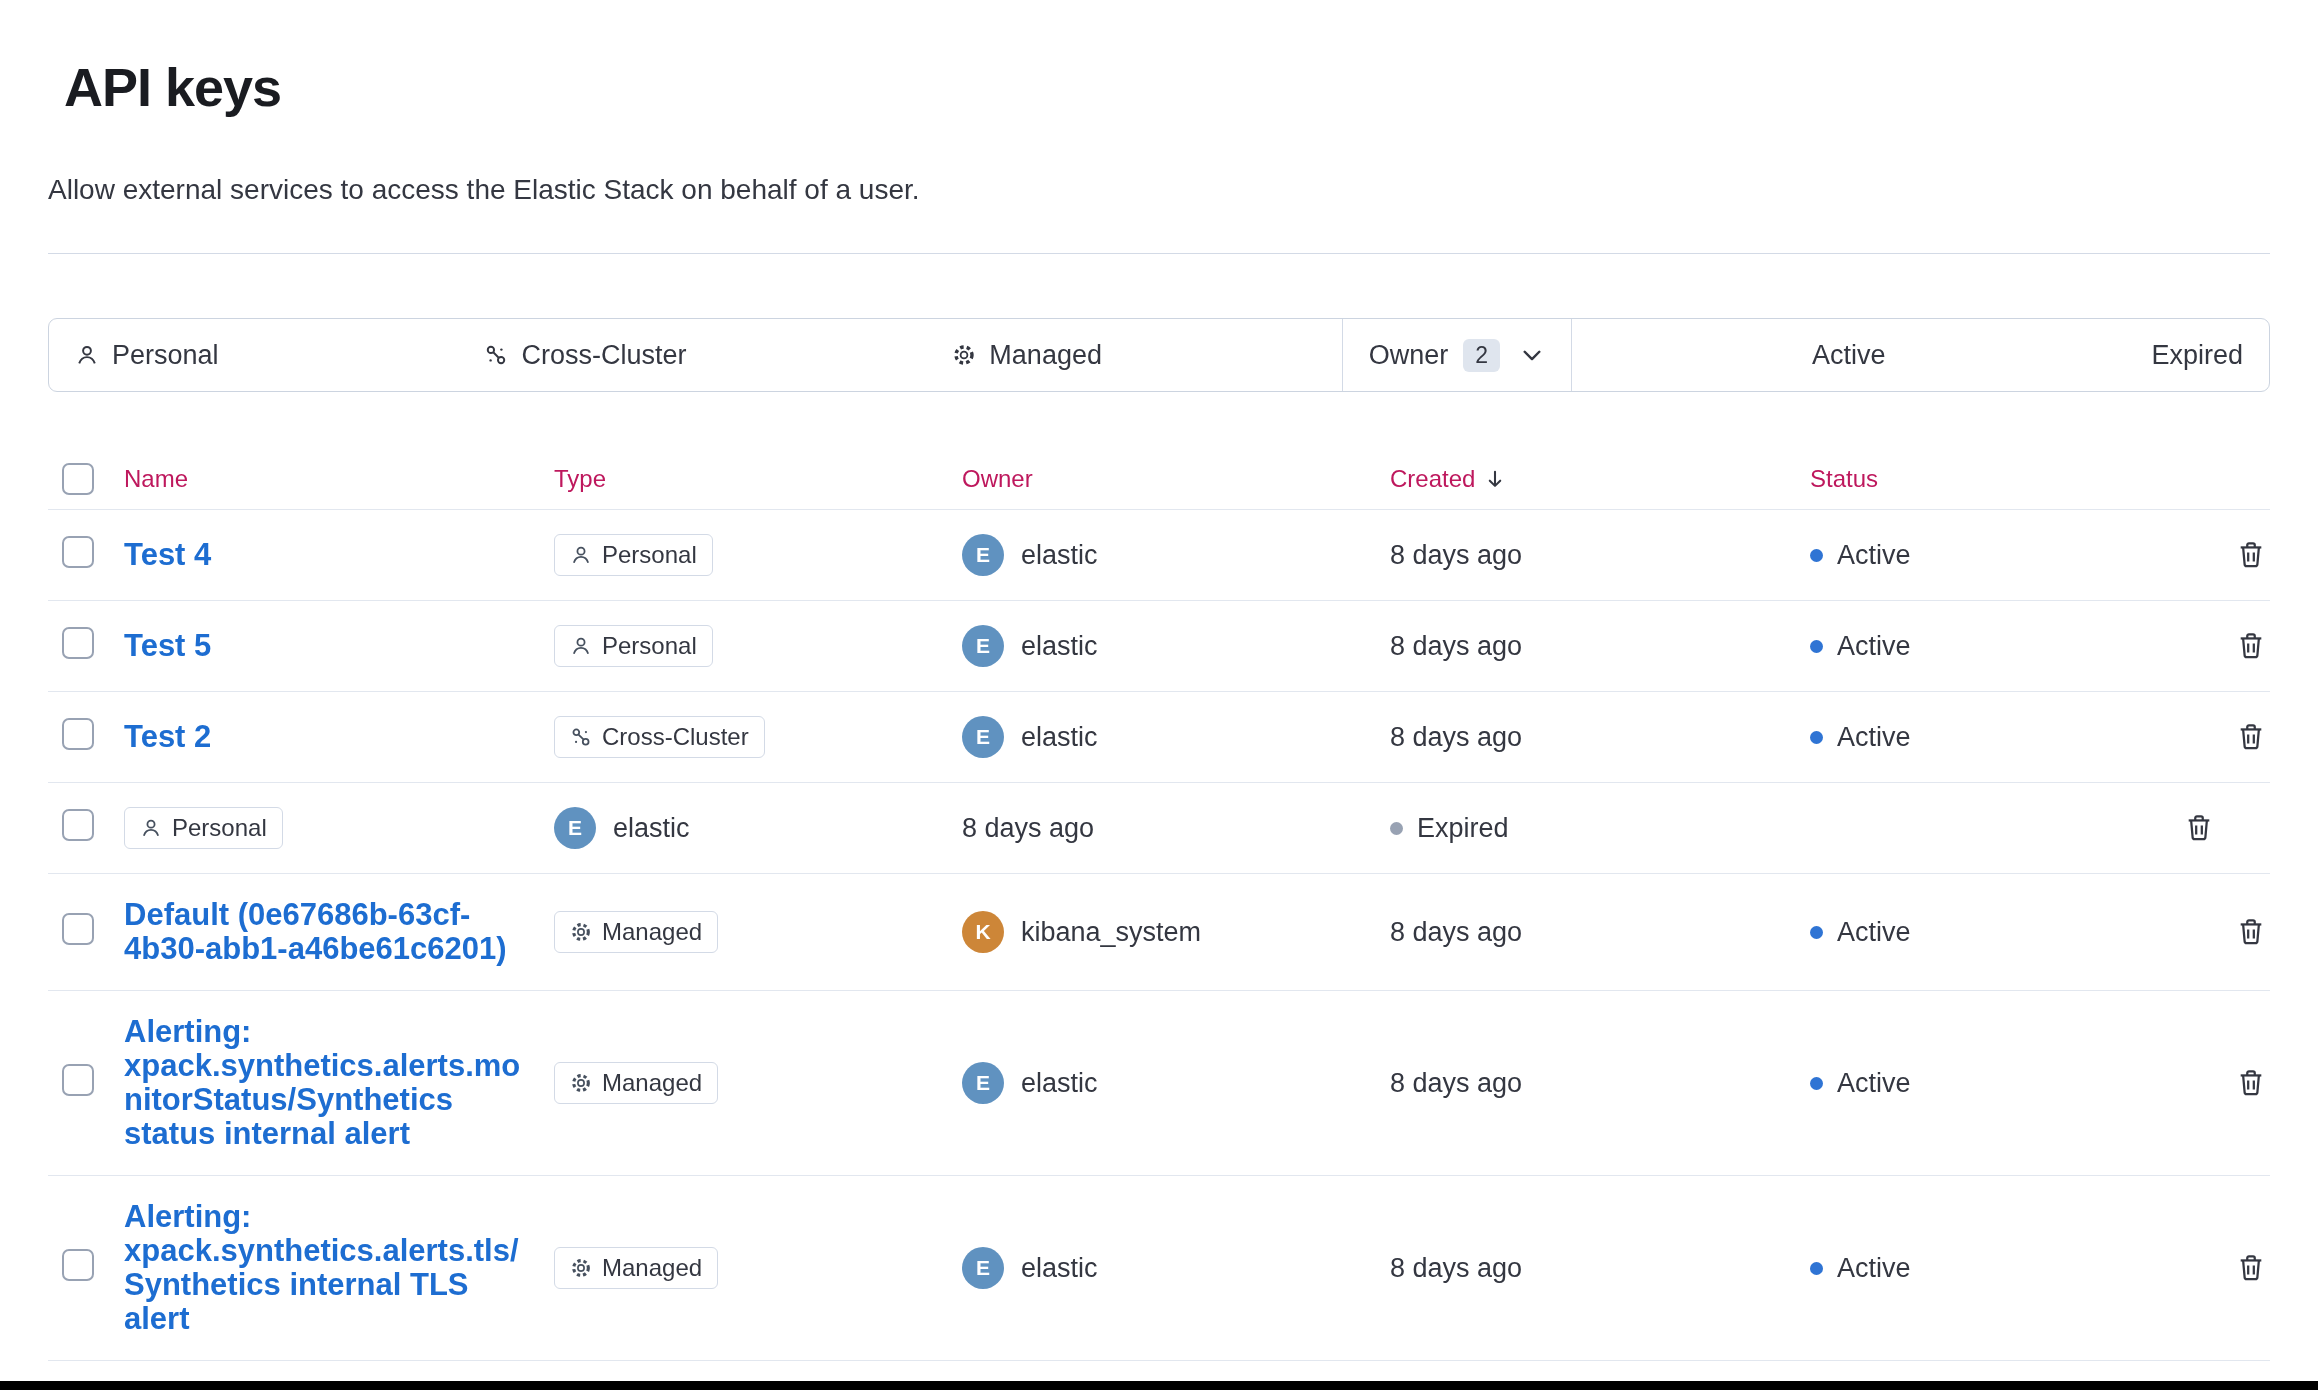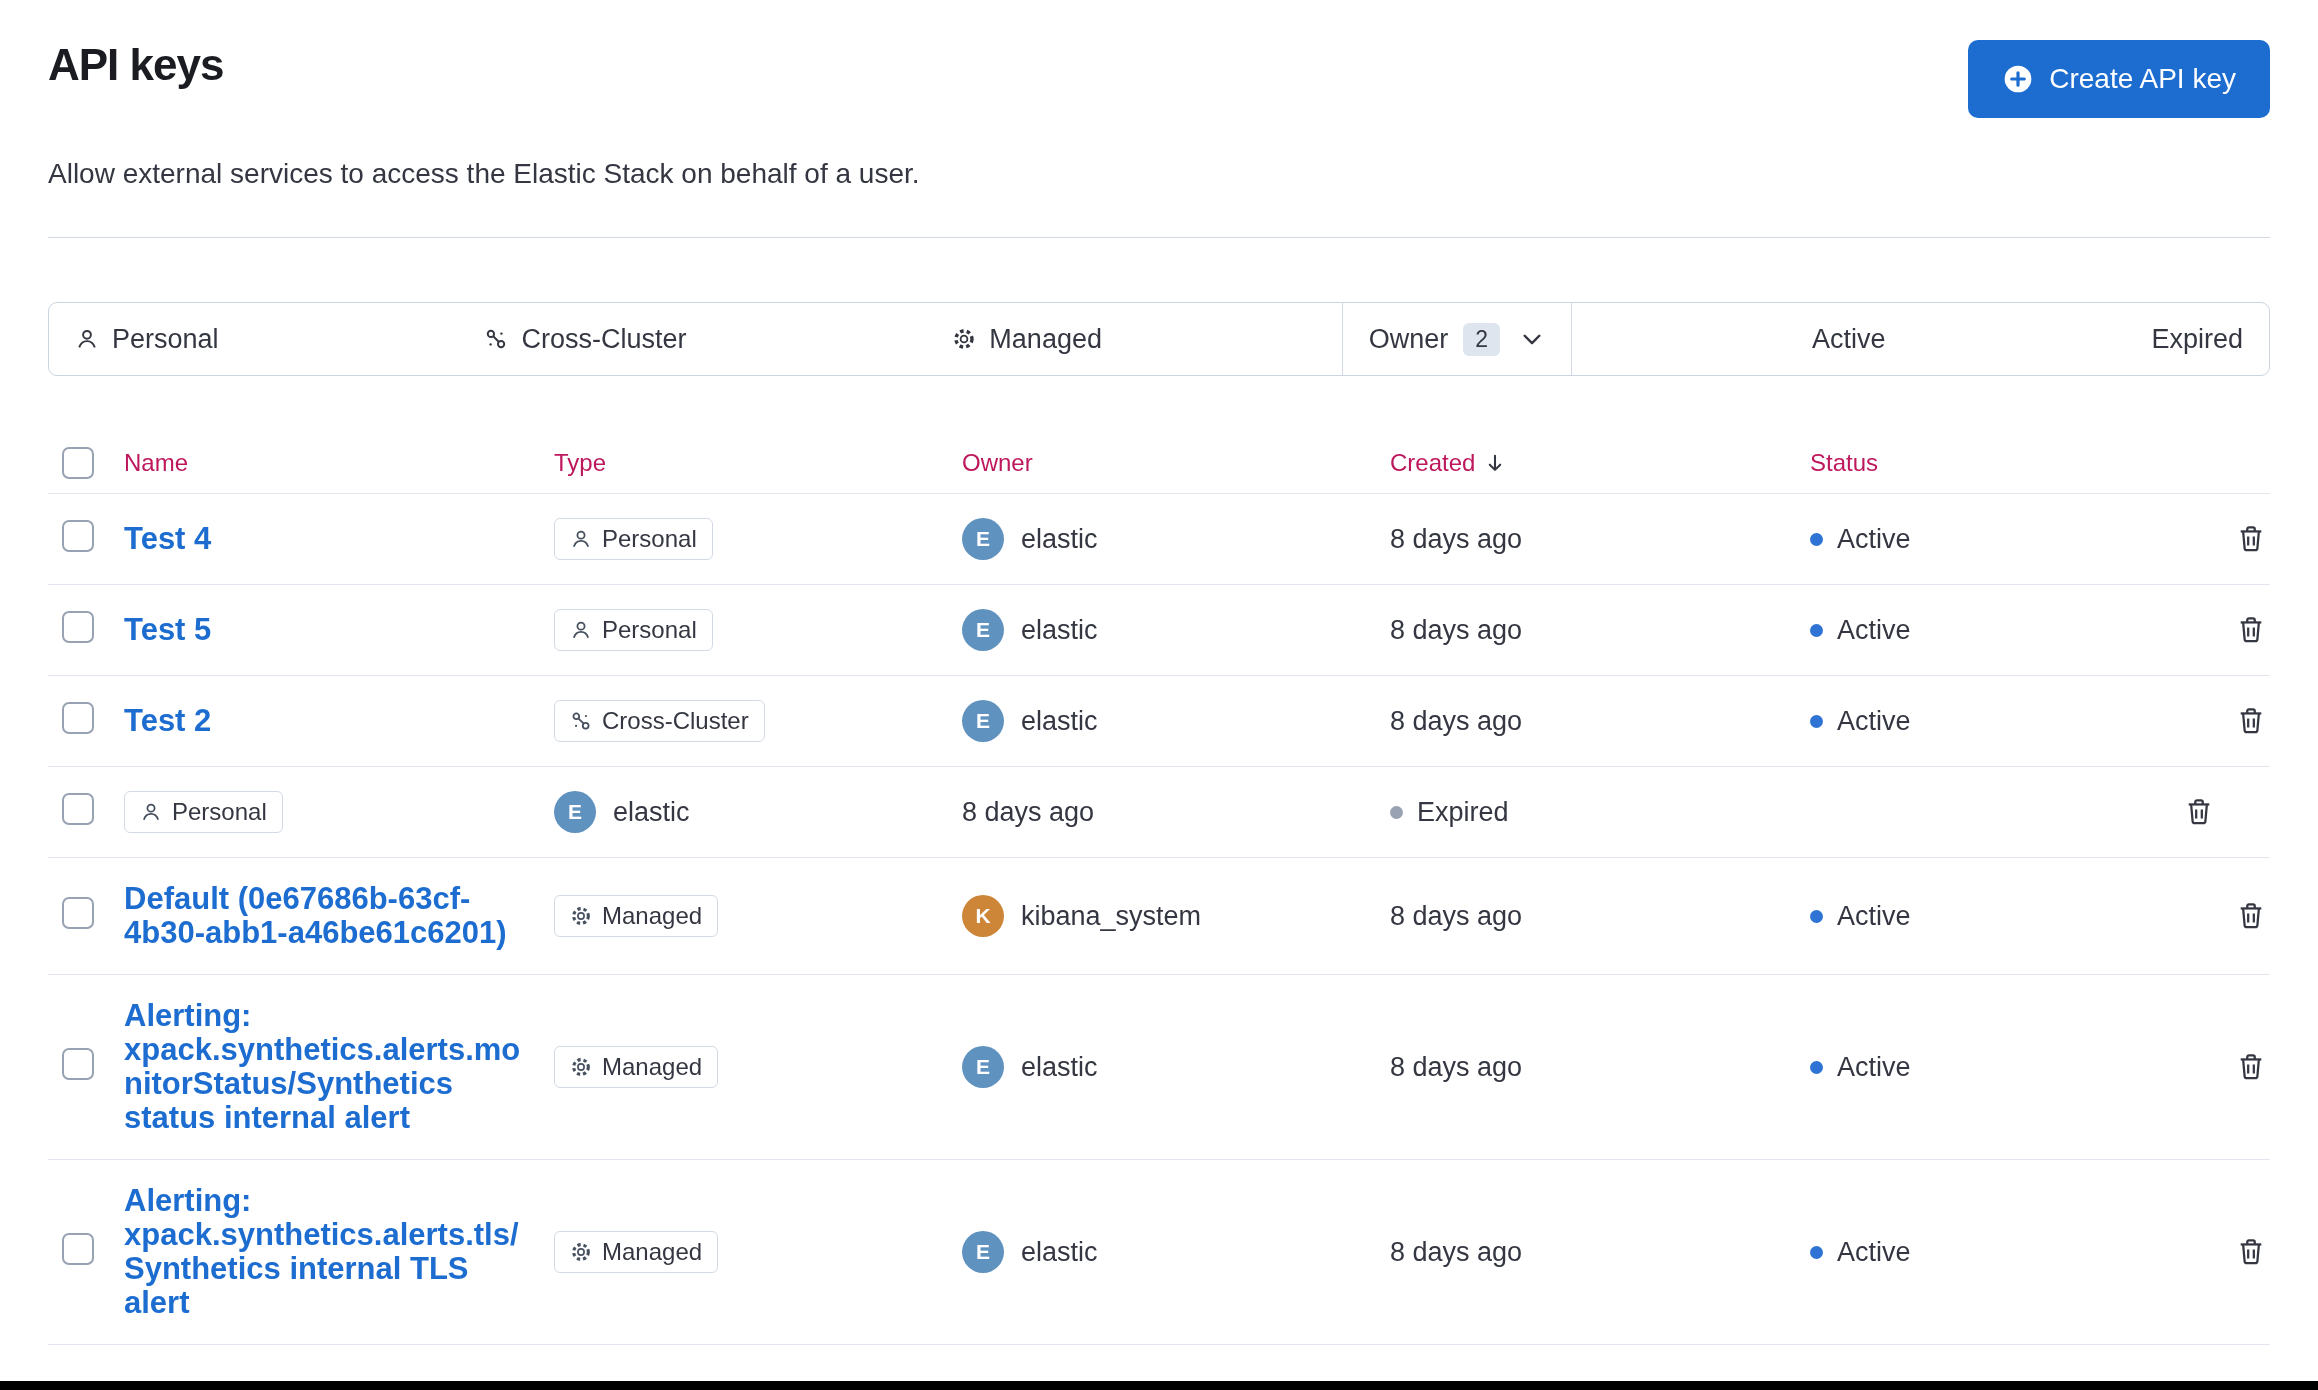--- a/index.html
+++ b/index.html
@@ -5,21 +5,21 @@
   * { box-sizing: border-box; }
   html, body { margin: 0; padding: 0; }
   body {
     width: 2318px; height: 1390px; position: relative; overflow: hidden;
     background: #fff; color: #343741;
     font-family: "Liberation Sans", "DejaVu Sans", sans-serif;
   }
   .page { padding: 40px 48px 0; }
 
   .header-row { display: flex; justify-content: space-between; align-items: flex-start; }
-  .page-title { margin: 0; font-size: 44px; line-height: 1.15; font-weight: 700; color: #1a1c21; letter-spacing: -1px; }
+  .page-title { margin: 16px; font-size: 54px; line-height: 1.15; font-weight: 700; color: #1a1c21; letter-spacing: -1px; }
   .create-btn {
     display: inline-flex; align-items: center; gap: 15px; height: 78px; padding: 0 34px;
     border: none; border-radius: 10px; background: var(--accent, #1d6dd1); color: #fff;
     font-size: 28px; font-weight: 500; font-family: inherit; cursor: pointer;
   }
   .plus-icon circle { fill: #fff; }
   .plus-icon path { stroke: var(--accent, #1d6dd1); }
 
   .page-subtitle { margin: 38px 0 0; font-size: 28px; line-height: 1.25; color: #343741; }
   .divider { border: none; border-top: 1px solid var(--border, #d3dae6); margin: 46px 0 0; }
@@ -95,29 +95,20 @@
   }
   .bottom-bar { position: absolute; left: 0; bottom: 0; width: 100%; height: 9px; background: #000; }
 </style>
 </head>
 <body>
 
 <div class="page">
 
   <div class="header-row">
     <h1 class="page-title">API keys</h1>
-    <button class="create-btn">
-      <span style="display:flex;">
-        <svg class="plus-icon" viewBox="0 0 24 24" width="32" height="32">
-            <circle cx="12" cy="12" r="10"></circle>
-            <path d="M12 7.3v9.4M7.3 12h9.4" stroke-width="2.4" stroke-linecap="round" fill="none"></path>
-          </svg>
-      </span>
-      <span>Create API key</span>
-    </button>
   </div>
 
   <p class="page-subtitle">Allow external services to access the Elastic Stack on behalf of a user.</p>
 
   <hr class="divider">
 
   <div class="controls">
 
     <div class="filter-bar">
       <button class="filter-item">

